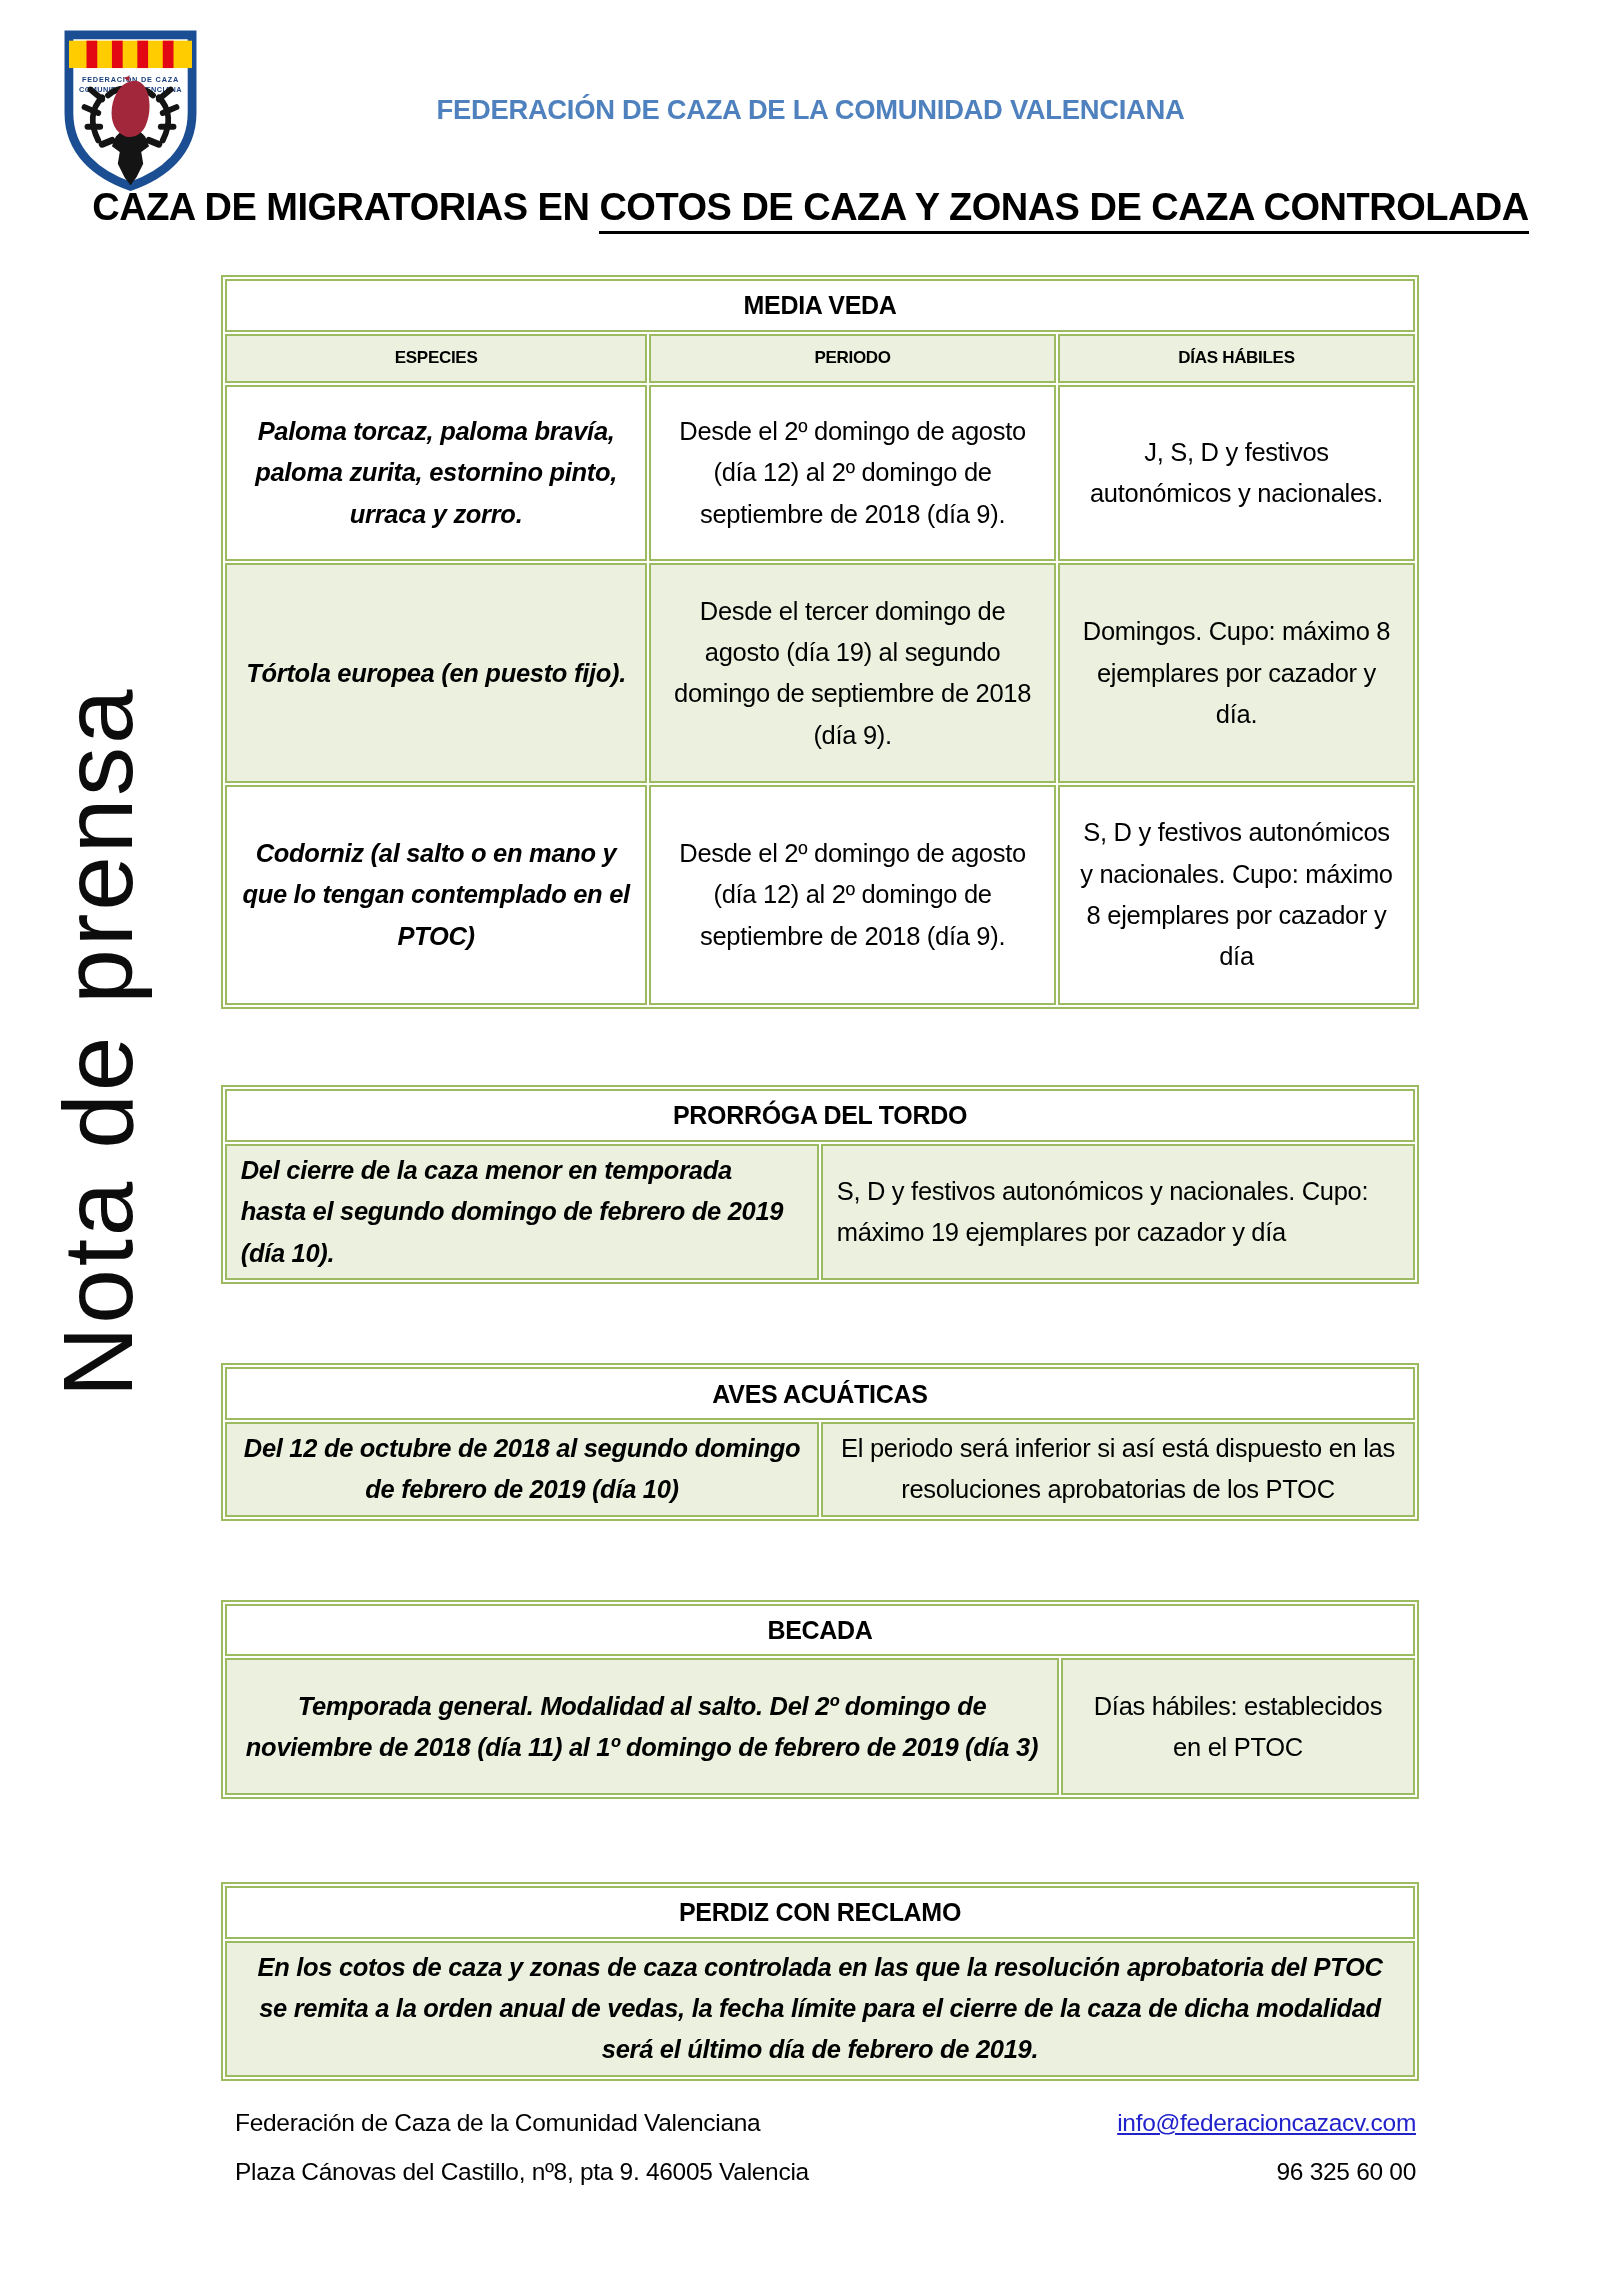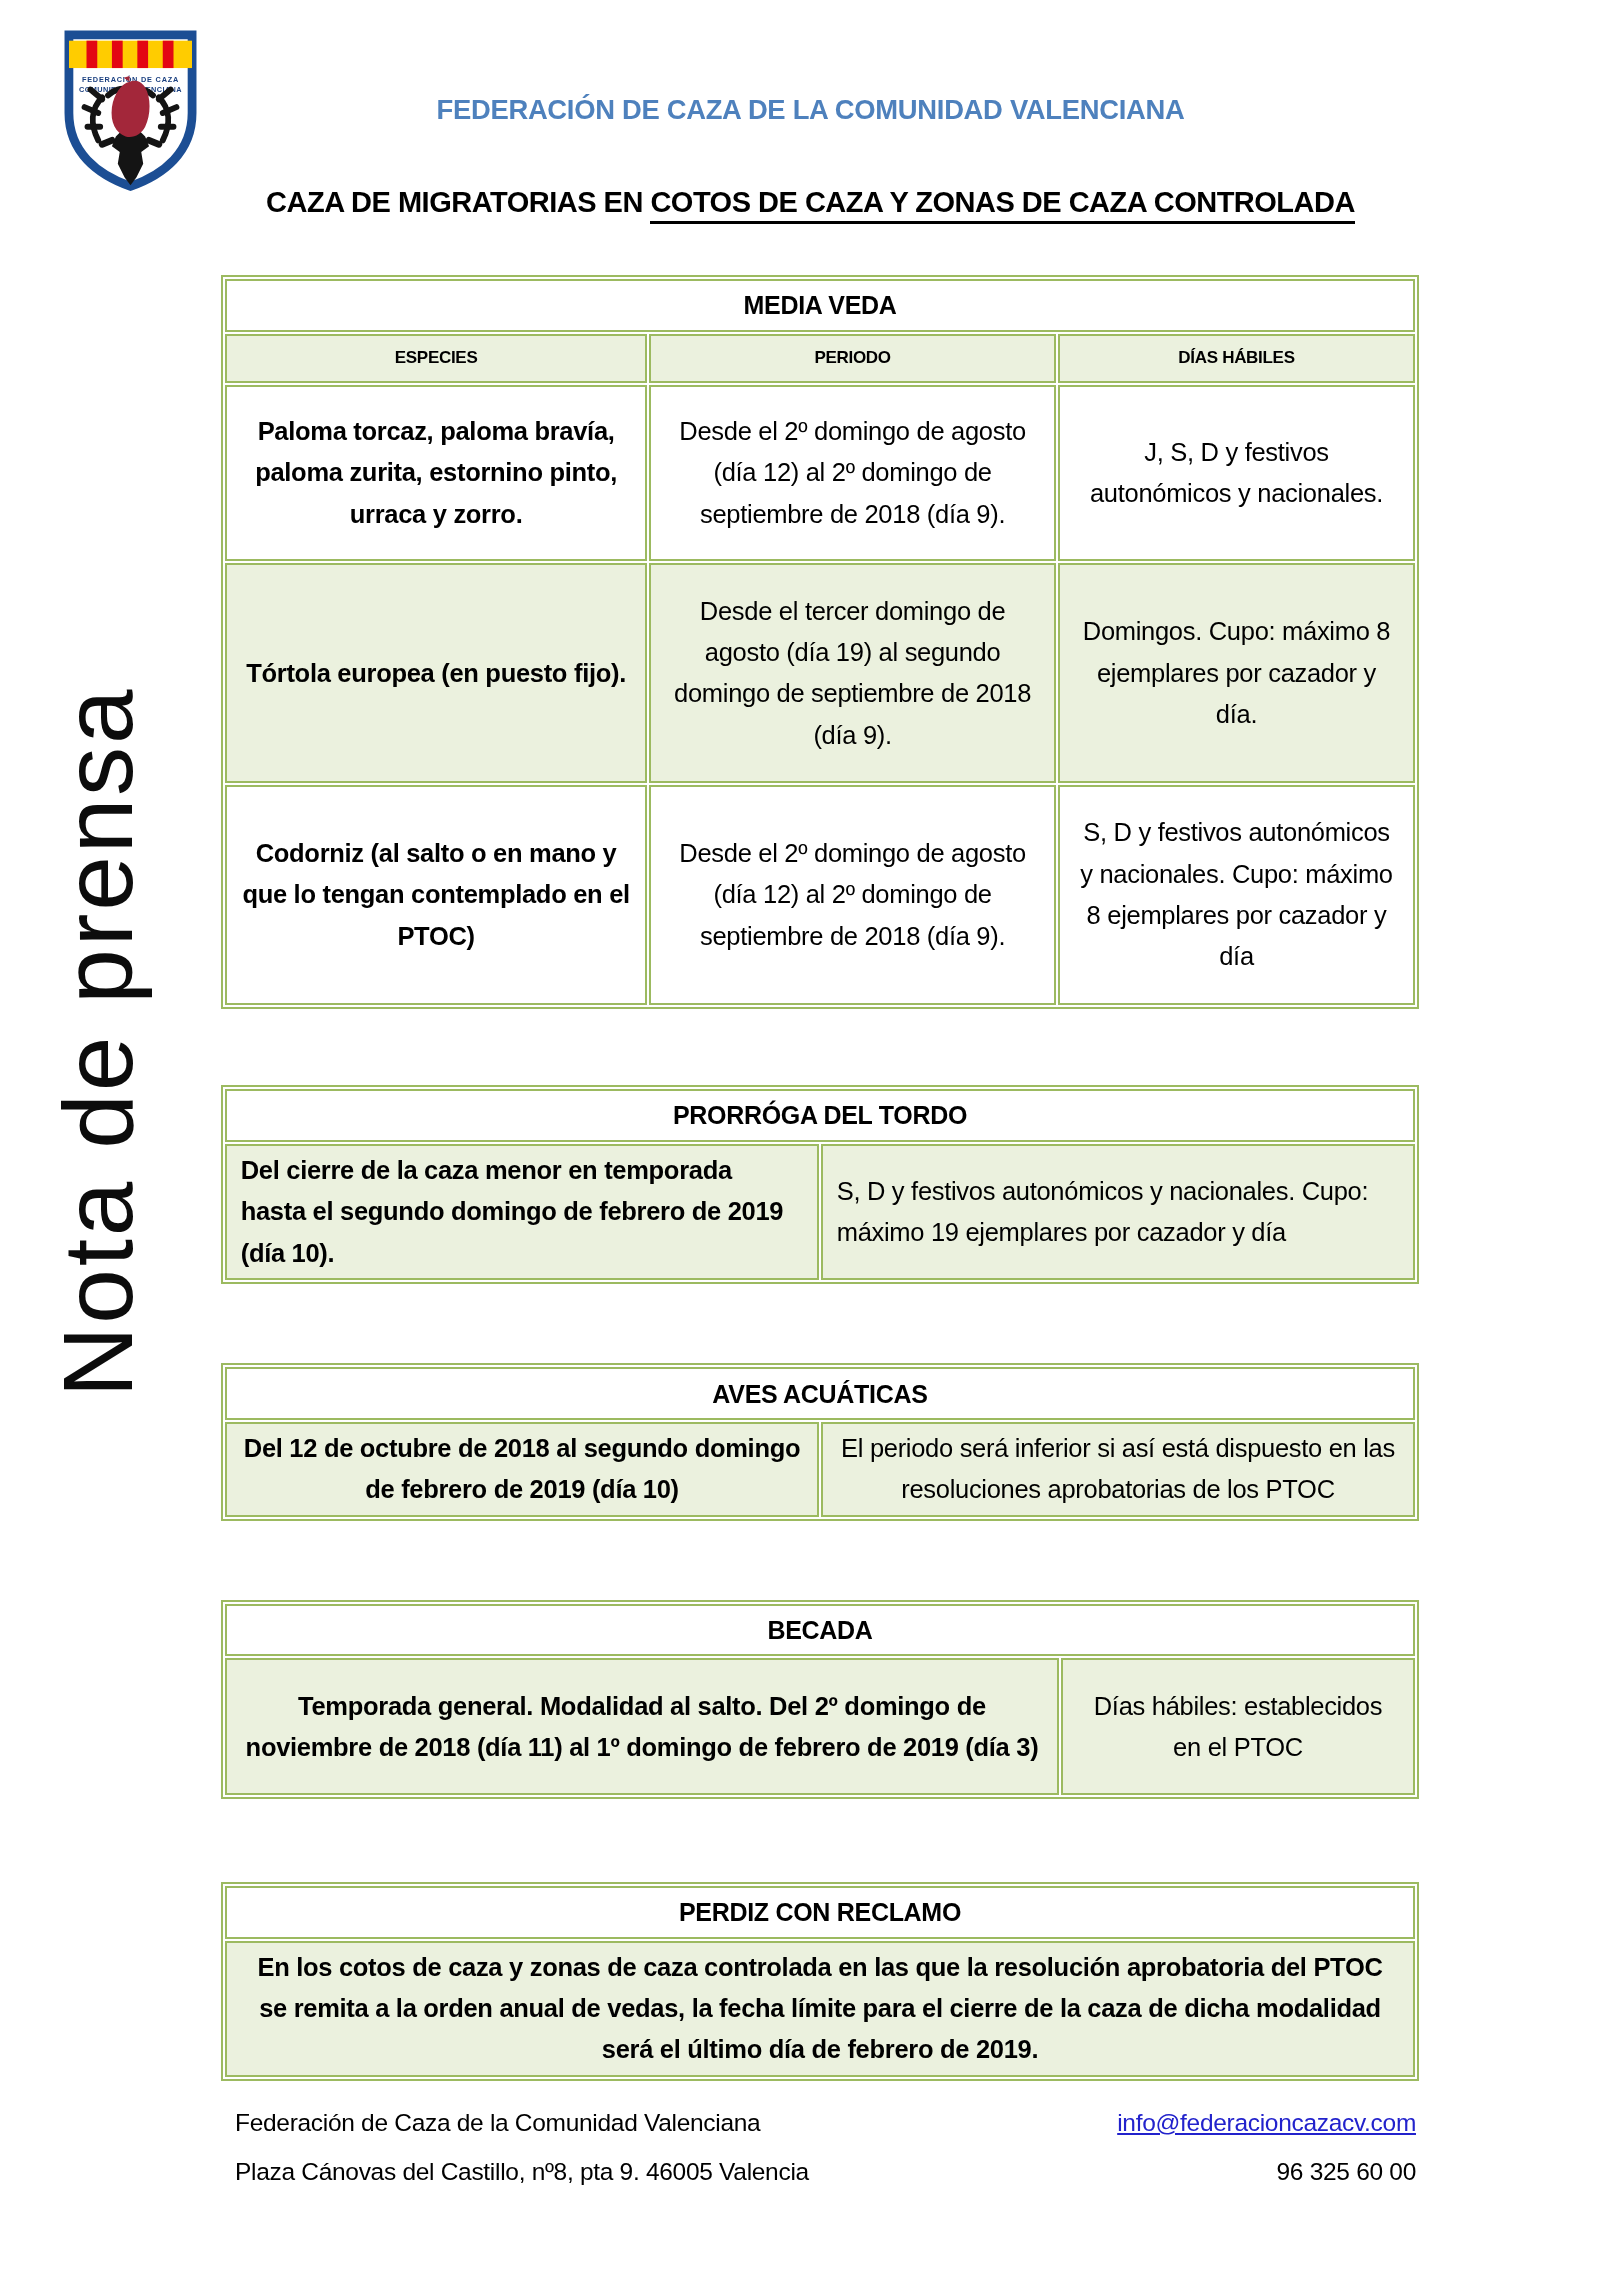--- a/index.html
+++ b/index.html
@@ -15,21 +15,21 @@
     font-family:"Liberation Sans","DejaVu Sans",sans-serif;
     color:#000;
   }
   .org-heading{
     position:absolute;top:94px;left:0;width:100%;
     text-align:center;font-size:27.4px;font-weight:bold;color:var(--blue);
     letter-spacing:-0.3px;
   }
   .doc-title{
     position:absolute;top:186px;left:0;width:100%;
-    text-align:center;font-size:29px;font-weight:bold;color:#000;
+    text-align:center;font-size:38px;font-weight:bold;color:#000;
     letter-spacing:-0.5px;
   }
   .doc-title .underline{
     border-bottom:3.9px solid #000;
     padding-bottom:2.9px;
   }
   .nota-vertical{
     position:absolute;left:98px;top:1042px;
     transform:translate(-50%,-50%) rotate(-90deg);
     font-size:98px;letter-spacing:2.9px;white-space:nowrap;
@@ -58,21 +58,21 @@
   td.title-cell{
     background:#fff;text-align:center;font-weight:bold;
     font-size:25px;height:41px;
   }
   td.head-cell{
     background:var(--lightgreen);text-align:center;font-weight:bold;
     font-size:17px;height:37px;
   }
   td.greenbg{background:var(--lightgreen);}
   td.whitebg{background:#fff;}
-  .b{font-weight:bold;}
+  .b{font-weight:bold;font-style:italic;}
   .left{text-align:left;}
   .t-gap-1{margin-top:76px;}
   .t-gap-2{margin-top:79px;}
   .t-gap-3{margin-top:79px;}
   .t-gap-4{margin-top:83px;}
   .footer{
     position:absolute;top:2098px;left:235px;right:205px;
     font-size:24.5px;line-height:49px;letter-spacing:-0.3px;
   }
   .footer .col-left{float:left;text-align:left;}

